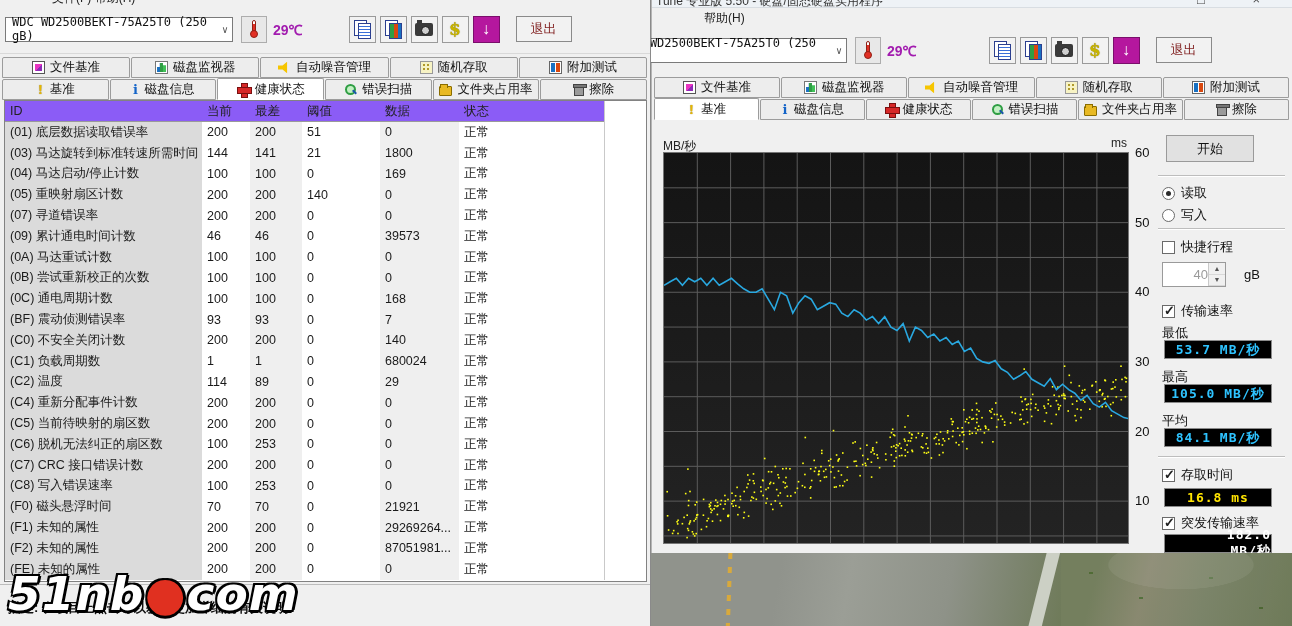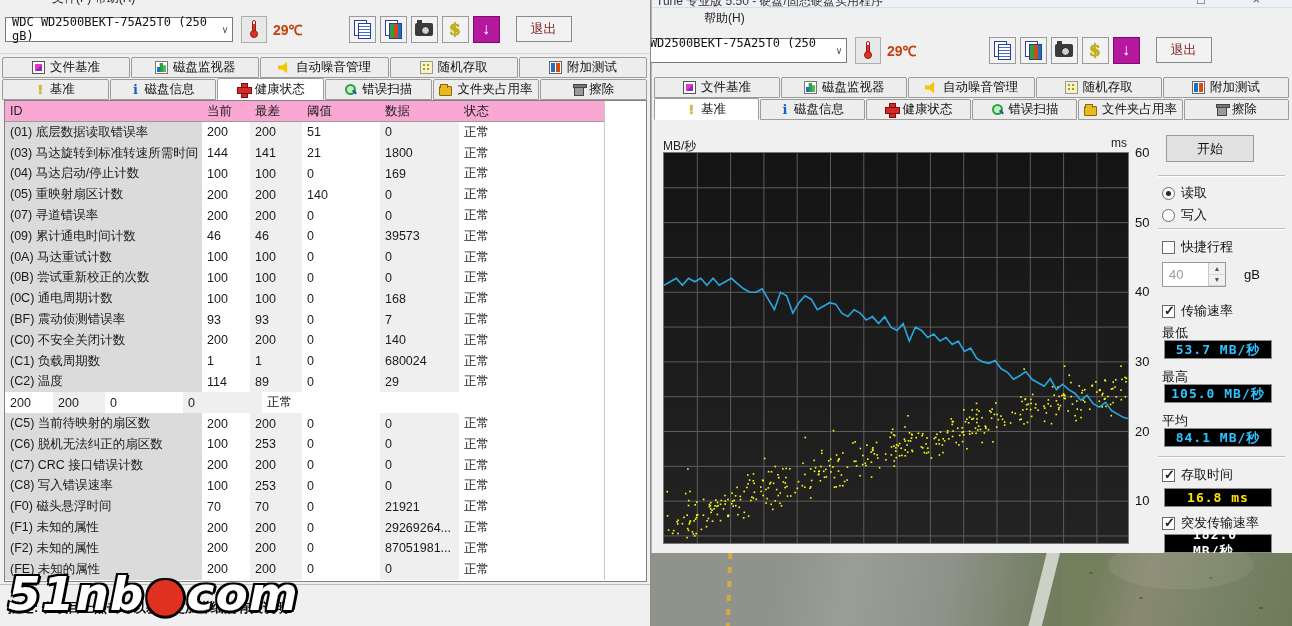--- a/index.html
+++ b/index.html
@@ -14,21 +14,21 @@
     display:flex; align-items:center; font-size:12px; color:#111;
     padding:0 4px 0 6px; font-family:"DejaVu Sans Mono", monospace; }
   .combo .chev { margin-left:auto; color:#555; font-size:10px; }
   .thermo-btn { width:26px; height:27px; border:1px solid #adadad; background:#e8e8e8;
     display:flex; align-items:center; justify-content:center; margin-left:8px; }
   .thermo { position:relative; width:8px; height:18px; }
   .thermo .stem { position:absolute; left:2px; top:0; width:4px; height:13px;
     background:linear-gradient(#fff 0 30%, #e23025 30%); border:1px solid #902015; border-radius:2px 2px 0 0;}
   .thermo .bulb { position:absolute; left:0; bottom:0; width:8px; height:8px;
     border-radius:50%; background:#e23025; border:1px solid #902015; }
-  .temp { font-size:14px; font-weight:bold; color:#c2410c; margin:0 10px 0 6px; }
+  .temp { font-size:14px; font-weight:bold; color:#a21caf; margin:0 10px 0 6px; }
   .tbtn { width:27px; height:27px; border:1px solid #9a9a9a; background:#f2f2f2;
     display:flex; align-items:center; justify-content:center; margin-right:4px; cursor:pointer; }
   .exit-btn { height:26px; padding:0 14px; border:1px solid #8a8a8a; background:#f2f2f2;
     font-size:13px; color:#7f1d1d; margin-left:12px; display:flex; align-items:center; }
   
   .ic { position:relative; display:inline-block; }
   .ic-pages { width:16px; height:18px; }
   .ic-pages::before, .ic-pages::after { content:""; position:absolute; width:11px; height:14px;
     background:#fff; border:1px solid #2b3f8f; }
   .ic-pages::before { left:0; top:0; }
@@ -88,36 +88,36 @@
     background:#fff; border:1px solid #828282; }
   .smart-table { position:absolute; left:0; top:0; width:600px; font-size:12.5px; color:#1a1a1a;
     border-right:1px solid #c9c9c9; }
   .trow { display:flex; height:20.8px; align-items:center; }
   .trow.header { height:21px; border-bottom:1px solid #9a9a9a; font-size:12.5px; color:#222; }
   .tcell { height:100%; display:flex; align-items:center; padding-left:5px; overflow:hidden; white-space:nowrap; }
   .c0 { width:197px; background:#dbdbdb; }
   .c1 { width:48px; } .c2 { width:52px; background:#efefef; }
   .c3 { width:78px; } .c4 { width:79px; background:#efefef; }
   .c5 { width:83px; } .c6 { flex:1; }
-  .header .tcell { background:#f9a8d4; }
+  .header .tcell { background:#8b5cf6; }
   .statusbar { position:absolute; left:0; right:0; top:584px; height:42px; background:#f0f0f0;
     border-top:1px solid #bdbdbd; font-size:13px; font-weight:bold; color:#111;
     padding:14px 0 0 8px; }
   
   .titlebar { height:8px; background:#eef2f6; border-bottom:1px solid #d8dde2; overflow:hidden;
     position:relative; font-size:12px; color:#333; }
   .titlebar .ttext { position:absolute; top:-7px; left:4px; white-space:nowrap; }
   .titlebar .wbtns { position:absolute; top:-8px; right:10px; letter-spacing:22px; color:#444; font-size:13px; }
   
   .plot { position:absolute; background:linear-gradient(#141414, #232323);
     border:1px solid #767676; }
   .axis-lab { position:absolute; font-size:12px; color:#222; }
   .tick { position:absolute; font-size:13px; color:#111; }
   
-  .panel { position:absolute; font-size:13px; color:#111; }
+  .panel { position:absolute; font-size:13px; color:#111;text-align:right; }
   .btn-start { position:absolute; width:88px; height:27px; background:#e1e1e1;
     border:1px solid #9a9a9a; font-size:13px; color:#111;
     display:flex; align-items:center; justify-content:center; cursor:pointer; }
   .sep { position:absolute; left:6px; right:8px; height:2px;
     border-top:1px solid #bdbdbd; border-bottom:1px solid #fff; }
   .ctl { position:absolute; display:flex; align-items:center; gap:6px; white-space:nowrap; }
   .radio { width:13px; height:13px; border:1px solid #6a6a6a; border-radius:50%; background:#fff; position:relative; flex:none;}
   .radio.sel::after { content:""; position:absolute; inset:3px; border-radius:50%; background:#2b2b2b; }
   .cb { width:13px; height:13px; border:1px solid #6a6a6a; background:#fff; position:relative; flex:none;}
   .cb.on::after { content:"✓"; position:absolute; left:1px; top:-3px; font-size:13px; font-weight:bold; color:#222; }
@@ -986,20 +986,21 @@
         <div class="trow">
           <div class="tcell c0">(C2) 温度</div>
           <div class="tcell c1">114</div>
           <div class="tcell c2">89</div>
           <div class="tcell c3">0</div>
           <div class="tcell c4">29</div>
           <div class="tcell c5">正常</div>
           <div class="tcell c6"></div>
         </div>
         <div class="trow">
+          <div class="tcell c0">(C4) 重新分配事件计数</div>
           <div class="tcell c1">200</div>
           <div class="tcell c2">200</div>
           <div class="tcell c3">0</div>
           <div class="tcell c4">0</div>
           <div class="tcell c5">正常</div>
           <div class="tcell c6"></div>
         </div>
         <div class="trow">
           <div class="tcell c0">(C5) 当前待映射的扇区数</div>
           <div class="tcell c1">200</div>

